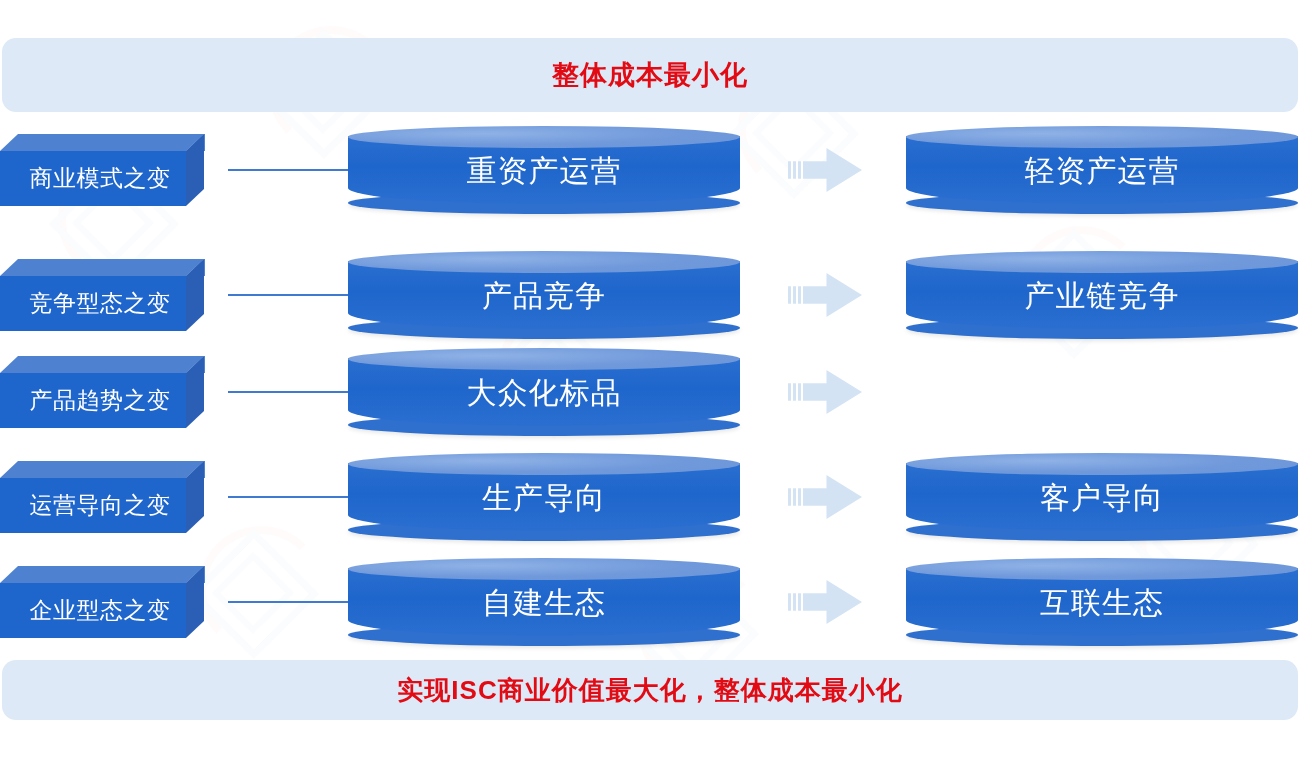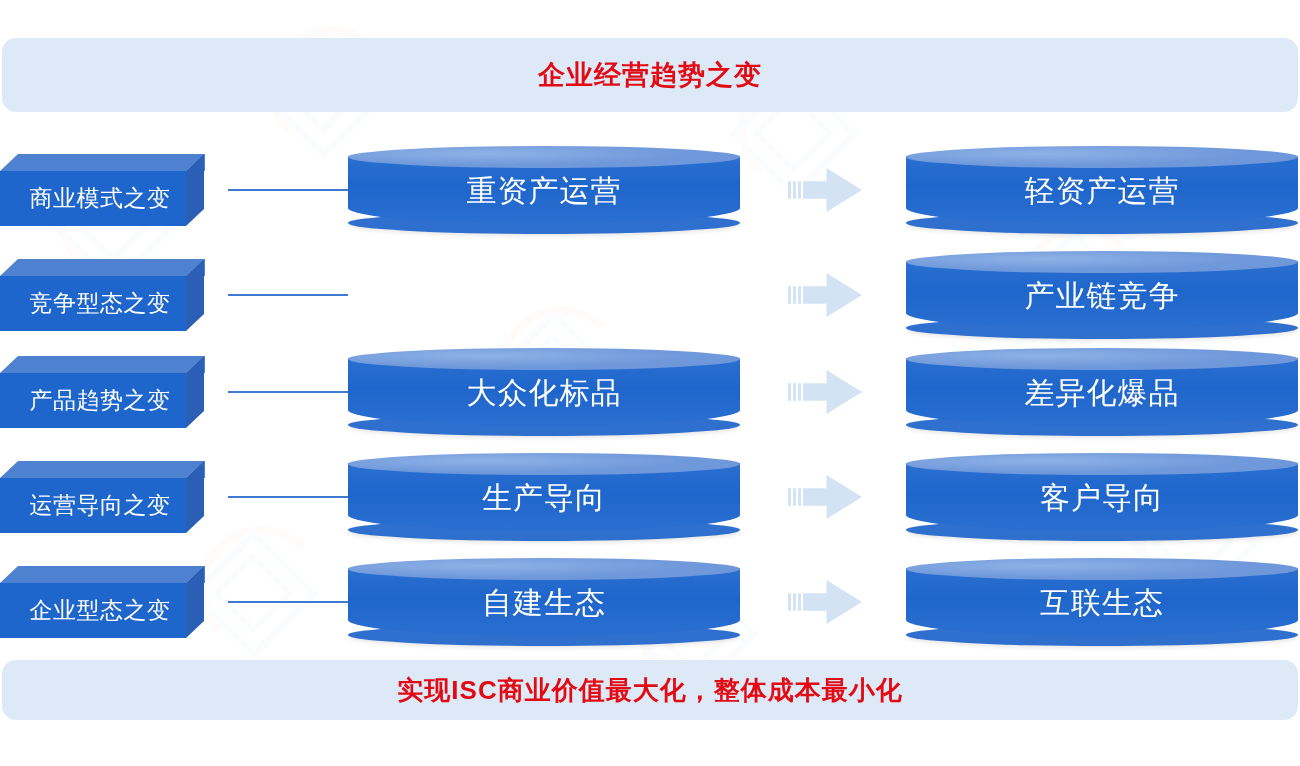--- a/index.html
+++ b/index.html
@@ -272,24 +272,24 @@
         <div class="diamond inner"></div>
       </div>
     <div class="wm" style="left:1120px;top:470px;">
         <div class="arc"></div>
         <div class="diamond"></div>
         <div class="diamond inner"></div>
       </div>
   </div>
 
   <div class="banner banner-title">
-    <span class="banner-text">企业经营趋势之变</span>
-  </div>
-
-  <div class="row" style="top:138px;">
+    <span class="banner-text">整体成本最小化</span>
+  </div>
+
+  <div class="row" style="top:118px;">
     <div class="box3d">
       <div class="top-face"></div>
       <div class="top-face-ext"></div>
       <div class="right-face"></div>
       <div class="front-face">
         <span class="box-label">商业模式之变</span>
       </div>
     </div>
     <div class="connector"></div>
     <div class="cyl mid">
@@ -315,20 +315,26 @@
   <div class="row" style="top:243px;padding-left:22px;">
     <div class="box3d">
       <div class="top-face"></div>
       <div class="top-face-ext"></div>
       <div class="right-face"></div>
       <div class="front-face">
         <span class="box-label">竞争型态之变</span>
       </div>
     </div>
     <div class="connector"></div>
+    <div class="cyl mid">
+      <div class="cyl-bottom"></div>
+      <div class="cyl-body"></div>
+      <div class="cyl-top"></div>
+      <div class="cyl-label">产品竞争</div>
+    </div>
     <div class="arrow">
       <div class="arrow-shape"></div>
       <div class="stripe s1"></div>
       <div class="stripe s2"></div>
       <div class="stripe s3"></div>
     </div>
     <div class="cyl right">
       <div class="cyl-bottom"></div>
       <div class="cyl-body"></div>
       <div class="cyl-top"></div>
@@ -351,26 +357,20 @@
       <div class="cyl-body"></div>
       <div class="cyl-top"></div>
       <div class="cyl-label">大众化标品</div>
     </div>
     <div class="arrow">
       <div class="arrow-shape"></div>
       <div class="stripe s1"></div>
       <div class="stripe s2"></div>
       <div class="stripe s3"></div>
     </div>
-    <div class="cyl right">
-      <div class="cyl-bottom"></div>
-      <div class="cyl-body"></div>
-      <div class="cyl-top"></div>
-      <div class="cyl-label">差异化爆品</div>
-    </div>
   </div>
 
   <div class="row" style="top:445px;">
     <div class="box3d">
       <div class="top-face"></div>
       <div class="top-face-ext"></div>
       <div class="right-face"></div>
       <div class="front-face">
         <span class="box-label">运营导向之变</span>
       </div>

